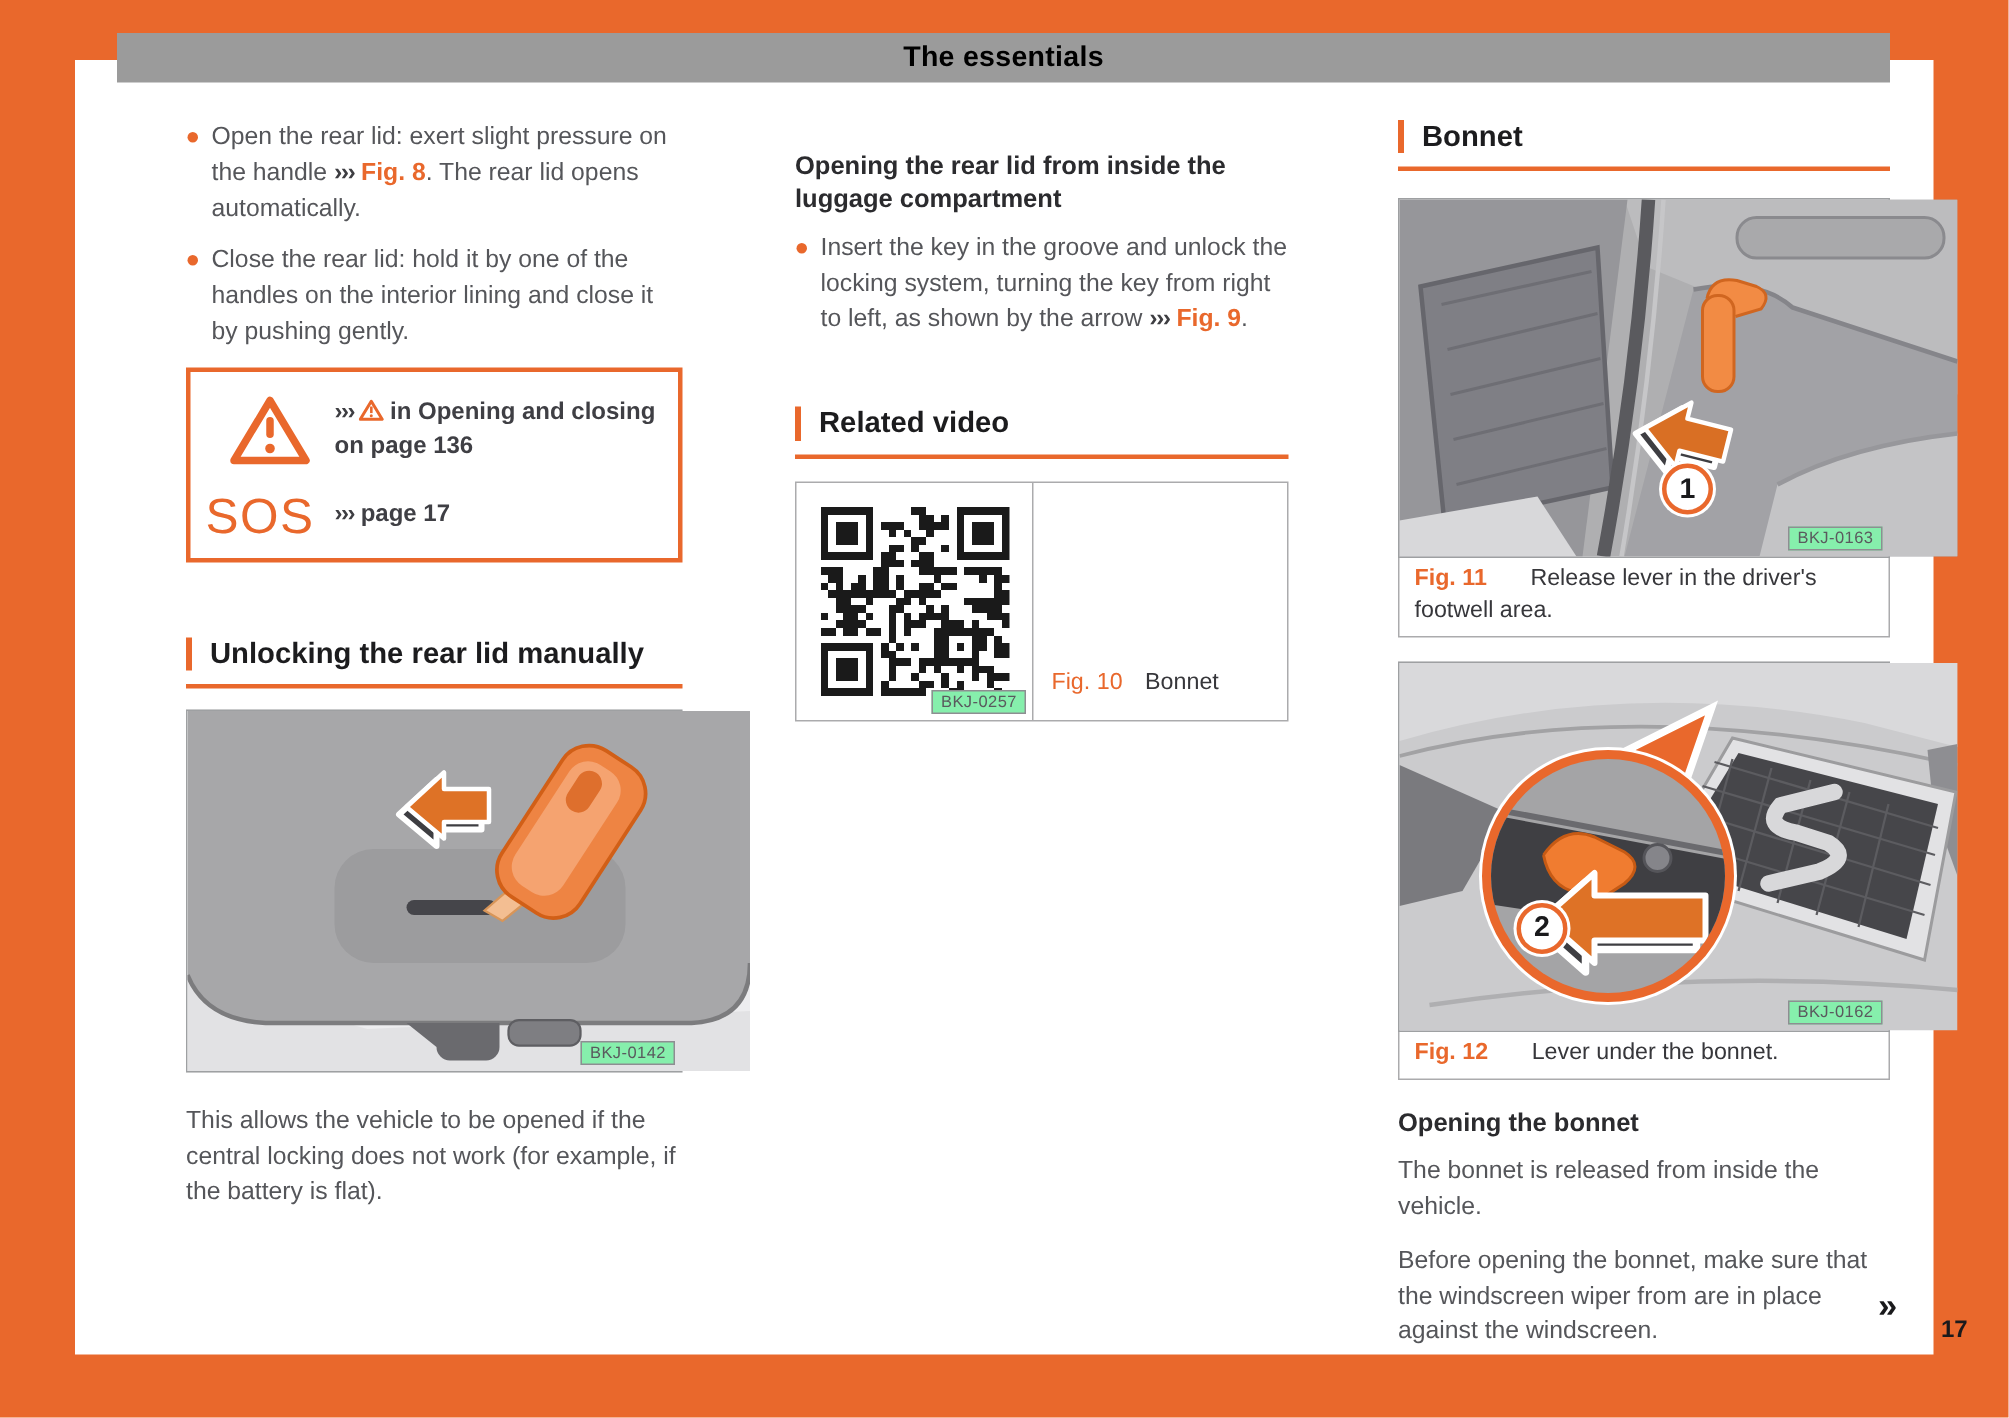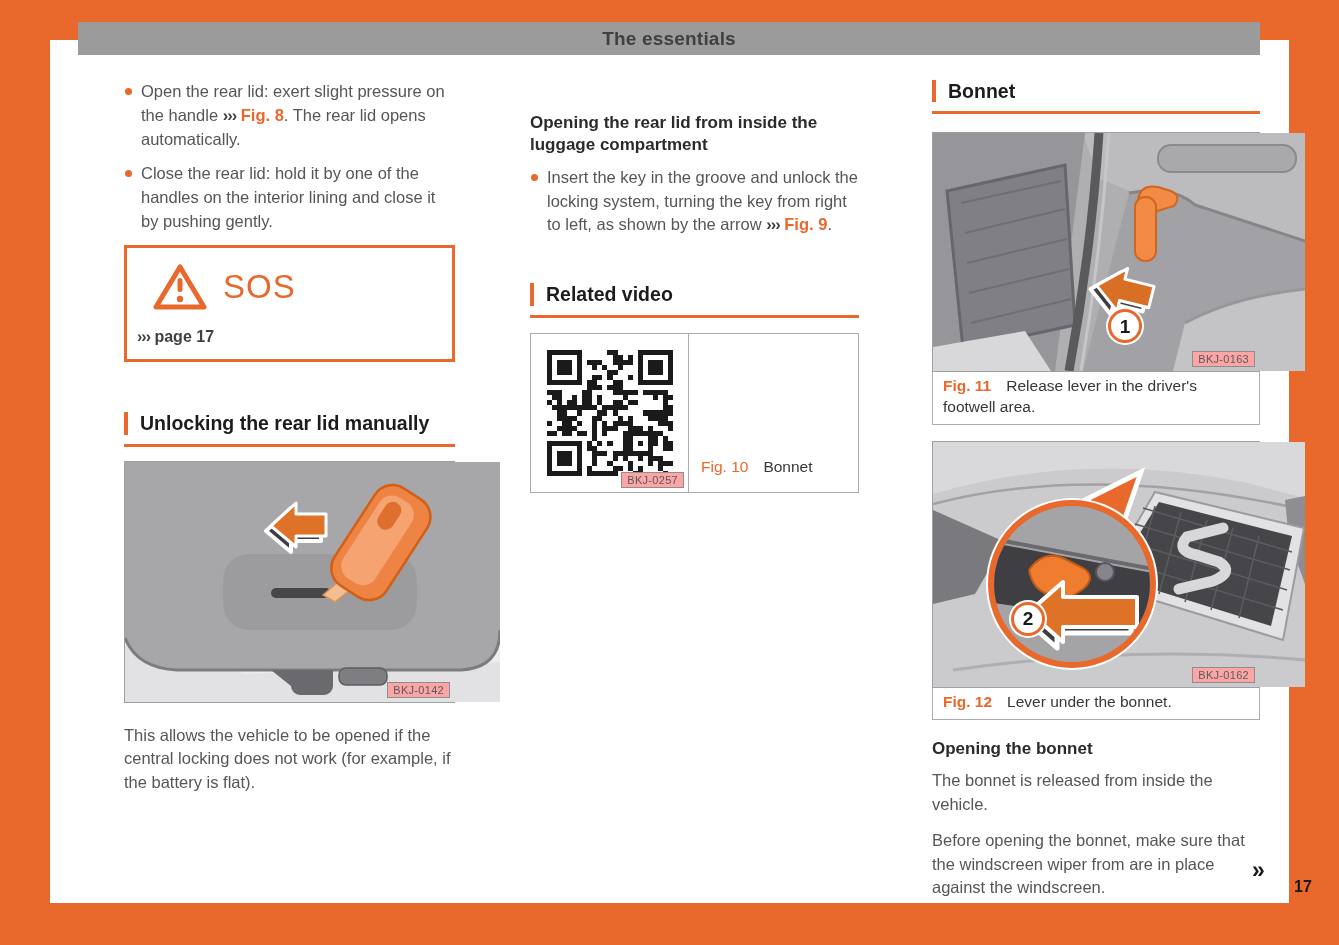--- a/index.html
+++ b/index.html
@@ -19,21 +19,21 @@
     background:var(--orange);
     font-family:"Liberation Sans","DejaVu Sans",sans-serif;
     color:var(--body-text);
     overflow:hidden;
   }
   .page{position:absolute;left:50px;top:40px;width:1239px;height:863px;background:#FFFFFF;}
   .header-bar{
     position:absolute;left:78px;top:22px;width:1182px;height:33px;
     background:var(--bar-gray);display:flex;align-items:center;justify-content:center;
   }
-  .header-bar span{color:#404040;font-weight:bold;font-size:19px;letter-spacing:.2px;}
+  .header-bar span{color:#000000;font-weight:bold;font-size:19px;letter-spacing:.2px;}
   .col{position:absolute;top:80px;font-size:16.5px;line-height:1.44;padding-left:46px;}
   .col1{left:78px;width:377px;}
   .col2{left:484px;width:375px;}
   .col3{left:886px;width:374px;}
   p.body-p{margin-bottom:12px;}
   .bullet{position:relative;padding-left:17px;margin-bottom:11px;}
   .bullet .dot{position:absolute;left:1px;top:8px;width:7px;height:7px;border-radius:50%;background:var(--orange);}
   .ref-arrows{font-weight:bold;color:#3E3E42;letter-spacing:-1px;}
   .ref-link{font-weight:bold;color:var(--orange);}
   
@@ -53,46 +53,46 @@
   }
   .section-heading .txt{
     display:block;border-left:4px solid var(--orange);
     padding-left:12px;font-weight:bold;font-size:19.5px;color:var(--heading-text);line-height:1.15;
   }
   .subheading{font-weight:bold;color:var(--dark-text);font-size:17px;line-height:1.32;margin-bottom:9px;}
   
   .figure{position:relative;border:1px solid var(--fig-border);line-height:0;background:#E9E9EB;}
   .figure svg{display:block;}
   .img-code{
-    position:absolute;right:4px;bottom:4px;background:#fca5a5;border:1px solid #8E8E92;
+    position:absolute;right:4px;bottom:4px;background:#86efac;border:1px solid #8E8E92;
     font-size:11px;line-height:14px;padding:0 5px;color:#5A5A5E;letter-spacing:.3px;
   }
   .caption{
     border:1px solid var(--box-border);margin-top:-1px;
     padding:4px 10px 7px;font-size:15.5px;line-height:1.3;color:#37373B;background:#fff;
   }
-  .caption .fig-label{color:var(--orange);font-weight:bold;margin-right:15px;}
+  .caption .fig-label{color:var(--orange);font-weight:bold;margin-right:29px;}
   .fig-marker{
     position:absolute;width:34px;height:34px;border-radius:50%;
     background:#FFFFFF;border:3px solid var(--orange);box-shadow:0 0 0 2px #fff;
     display:flex;align-items:center;justify-content:center;
     font-size:19px;font-weight:bold;color:#1A1A1C;line-height:1;
   }
   
   .video-box{display:flex;margin-top:15px;border:1px solid var(--box-border);height:160px;background:#fff;line-height:0;}
   .qr-cell{position:relative;width:158px;border-right:1px solid var(--box-border);display:flex;align-items:center;justify-content:center;}
   .qr-cell svg{width:126px;height:126px;}
   .video-caption{flex:1;display:flex;align-items:flex-end;padding:0 0 14px 12px;font-size:15.5px;line-height:1.3;color:#37373B;}
   .video-caption .fig-label{color:var(--orange);font-weight:normal;margin-right:15px;}
   
   .cont-marker{position:absolute;left:1252px;top:857px;font-size:23px;font-weight:bold;color:#1A1A1C;}
   .page-num{position:absolute;left:1294px;top:878px;font-size:16px;font-weight:bold;color:#1A1A1C;}
   .mt50{margin-top:50px;}
   .mt46{margin-top:46px;}
-  .mt24{margin-top:32px;}
+  .mt24{margin-top:20px;}
   .mt21{margin-top:21px;}
   .mt18{margin-top:18px;}
   .mt16{margin-top:16px;}
   .mt14{margin-top:14px;}
 </style>
 </head>
 <body>
 
 <div class="page"></div>
 
@@ -112,20 +112,27 @@
     <span>Close the rear lid: hold it by one of the handles on the interior lining and close it by pushing gently.</span>
   </div>
 
   <div class="warn-box">
     <div class="w-icon">
       <svg width="58" height="52" viewBox="0 0 58 52">
         <path d="M29 6 L53 46 H5 Z" fill="none" stroke="#E9682C" stroke-width="5" stroke-linejoin="round"></path>
         <rect x="26.5" y="17" width="5" height="14" rx="2.5" fill="#E9682C"></rect>
         <circle cx="29" cy="38" r="3.2" fill="#E9682C"></circle>
       </svg>
+    </div>
+    <div class="warn-text">
+      <span class="ref-arrows">›››</span><span class="inline-tri"><svg width="17" height="15" viewBox="0 0 17 15">
+            <path d="M8.5 1.5 L15.8 13.5 H1.2 Z" fill="none" stroke="#E9682C" stroke-width="2" stroke-linejoin="round"></path>
+            <rect x="7.7" y="5" width="1.7" height="4.4" fill="#E9682C"></rect>
+            <circle cx="8.5" cy="11.2" r="1" fill="#E9682C"></circle>
+          </svg></span><span>in Opening and closing on page 136</span>
     </div>
     <div class="sos">SOS</div>
     <div class="warn-text">
       <span class="ref-arrows">›››</span> <span>page 17</span>
     </div>
   </div>
 
   <div class="section-heading mt50">
     <span class="txt">Unlocking the rear lid manually</span>
   </div>

